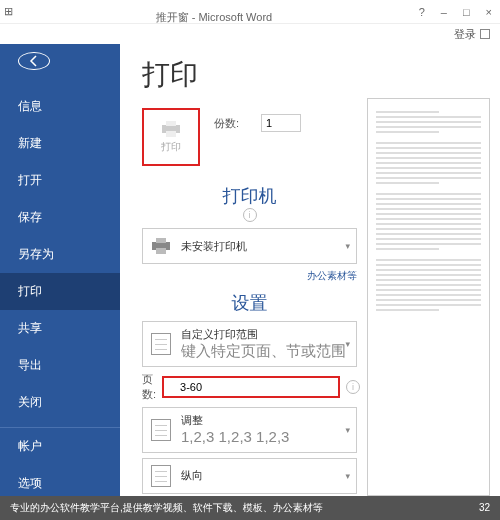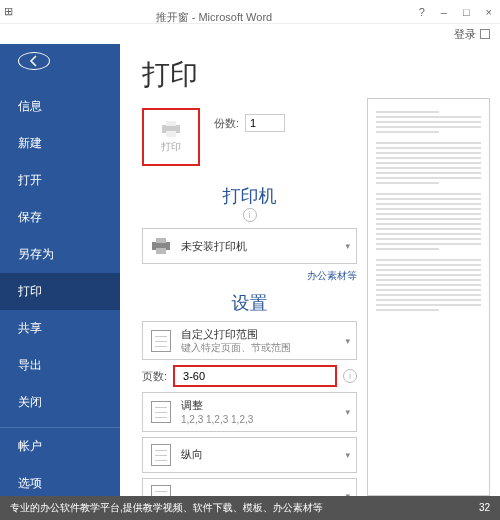--- a/index.html
+++ b/index.html
@@ -15,34 +15,34 @@
   .backbtn { width: 32px; height: 32px; border: 1px solid #fff; border-radius: 50%; margin: 0 0 18px 18px; display: flex; align-items: center; justify-content: center; color: #fff; font-size: 16px; }
   .navitem { padding: 10px 18px; font-size: 12px; cursor: default; }
   .navitem.active { background: #1e3f73; }
   .navspacer { height: 18px; border-top: 1px solid #4a72b0; margin: 6px 0 0 0; }
   .main { flex: 1; padding: 12px 10px 0 22px; display: flex; gap: 10px; overflow: hidden; }
   .controls { width: 215px; }
   h1.pg { font-size: 28px; font-weight: 300; color: #333; margin-bottom: 14px; }
   .printbox { display: flex; align-items: flex-start; gap: 14px; }
   .printbtn { width: 58px; height: 58px; border: 2px solid #d22; display: flex; flex-direction: column; align-items: center; justify-content: center; color: #aaa; font-size: 10px; }
   .printbtn svg { margin-bottom: 2px; }
-  .copies { display: flex; align-items: center; gap: 6px; font-size: 11px; color: #555; margin-top: 6px; }
+  .copies { display: flex; align-items: center; gap: 22px; font-size: 11px; color: #555; margin-top: 6px; }
   .copies input { width: 40px; height: 18px; border: 1px solid #ccc; padding: 0 4px; font-size: 11px; }
   .sect { margin-top: 18px; }
   .sect-h { display: flex; justify-content: space-between; align-items: center; color: #2b579a; font-size: 18px; font-weight: 400; margin-bottom: 6px; flex-direction: column; }
   .info-i { width: 14px; height: 14px; border: 1px solid #bbb; border-radius: 50%; font-size: 9px; color: #bbb; display: flex; align-items: center; justify-content: center; }
   .dd { border: 1px solid #ccc; padding: 5px 6px; display: flex; align-items: center; gap: 8px; margin-bottom: 5px; position: relative; }
   .dd .chev { position: absolute; right: 6px; top: 50%; transform: translateY(-50%); font-size: 9px; color: #888; }
   .dd .ico { width: 24px; height: 24px; display: flex; align-items: center; justify-content: center; color: #888; }
   .dd .txt { font-size: 11px; color: #333; line-height: 1.3; }
-  .dd .txt .sub { color: #888; font-size: 10px; }
+  .dd .txt .sub { color: #888; font-size: 15px; }
   .linkrow { text-align: right; font-size: 10px; color: #2b579a; margin: 2px 0 8px; }
   .pagerow { display: flex; align-items: center; gap: 6px; margin-bottom: 5px; }
   .pagerow .lbl { font-size: 11px; color: #555; }
-  .pagerow input { flex: 1; border: 2px solid #d22; height: 22px; padding: 0 8px; font-size: 11px; }
+  .pagerow input { flex: 1; border: 2px solid #d22; height: 22px; padding: 0 16px; font-size: 11px; }
   .pagerow .info-i { flex: none; }
   .preview { flex: 1; border: 1px solid #ccc; margin-top: 42px; background: #fff; padding: 12px 8px; overflow: hidden; }
   .preview .line { height: 2px; background: #ddd; margin-bottom: 3px; }
   .preview .line.s { width: 60%; }
   .footer { position: absolute; bottom: 0; left: 0; right: 0; height: 24px; background: rgba(40,40,40,.8); color: #fff; font-size: 10px; line-height: 24px; padding: 0 10px; display: flex; justify-content: space-between; }
   .pageicon { width: 20px; height: 22px; border: 1px solid #999; position: relative; }
   .pageicon::before, .pageicon::after { content: ""; position: absolute; left: 3px; right: 3px; height: 1px; background: #ccc; }
   .pageicon::before { top: 5px; } .pageicon::after { top: 10px; box-shadow: 0 5px 0 #ccc; }
 </style>
 </head>

